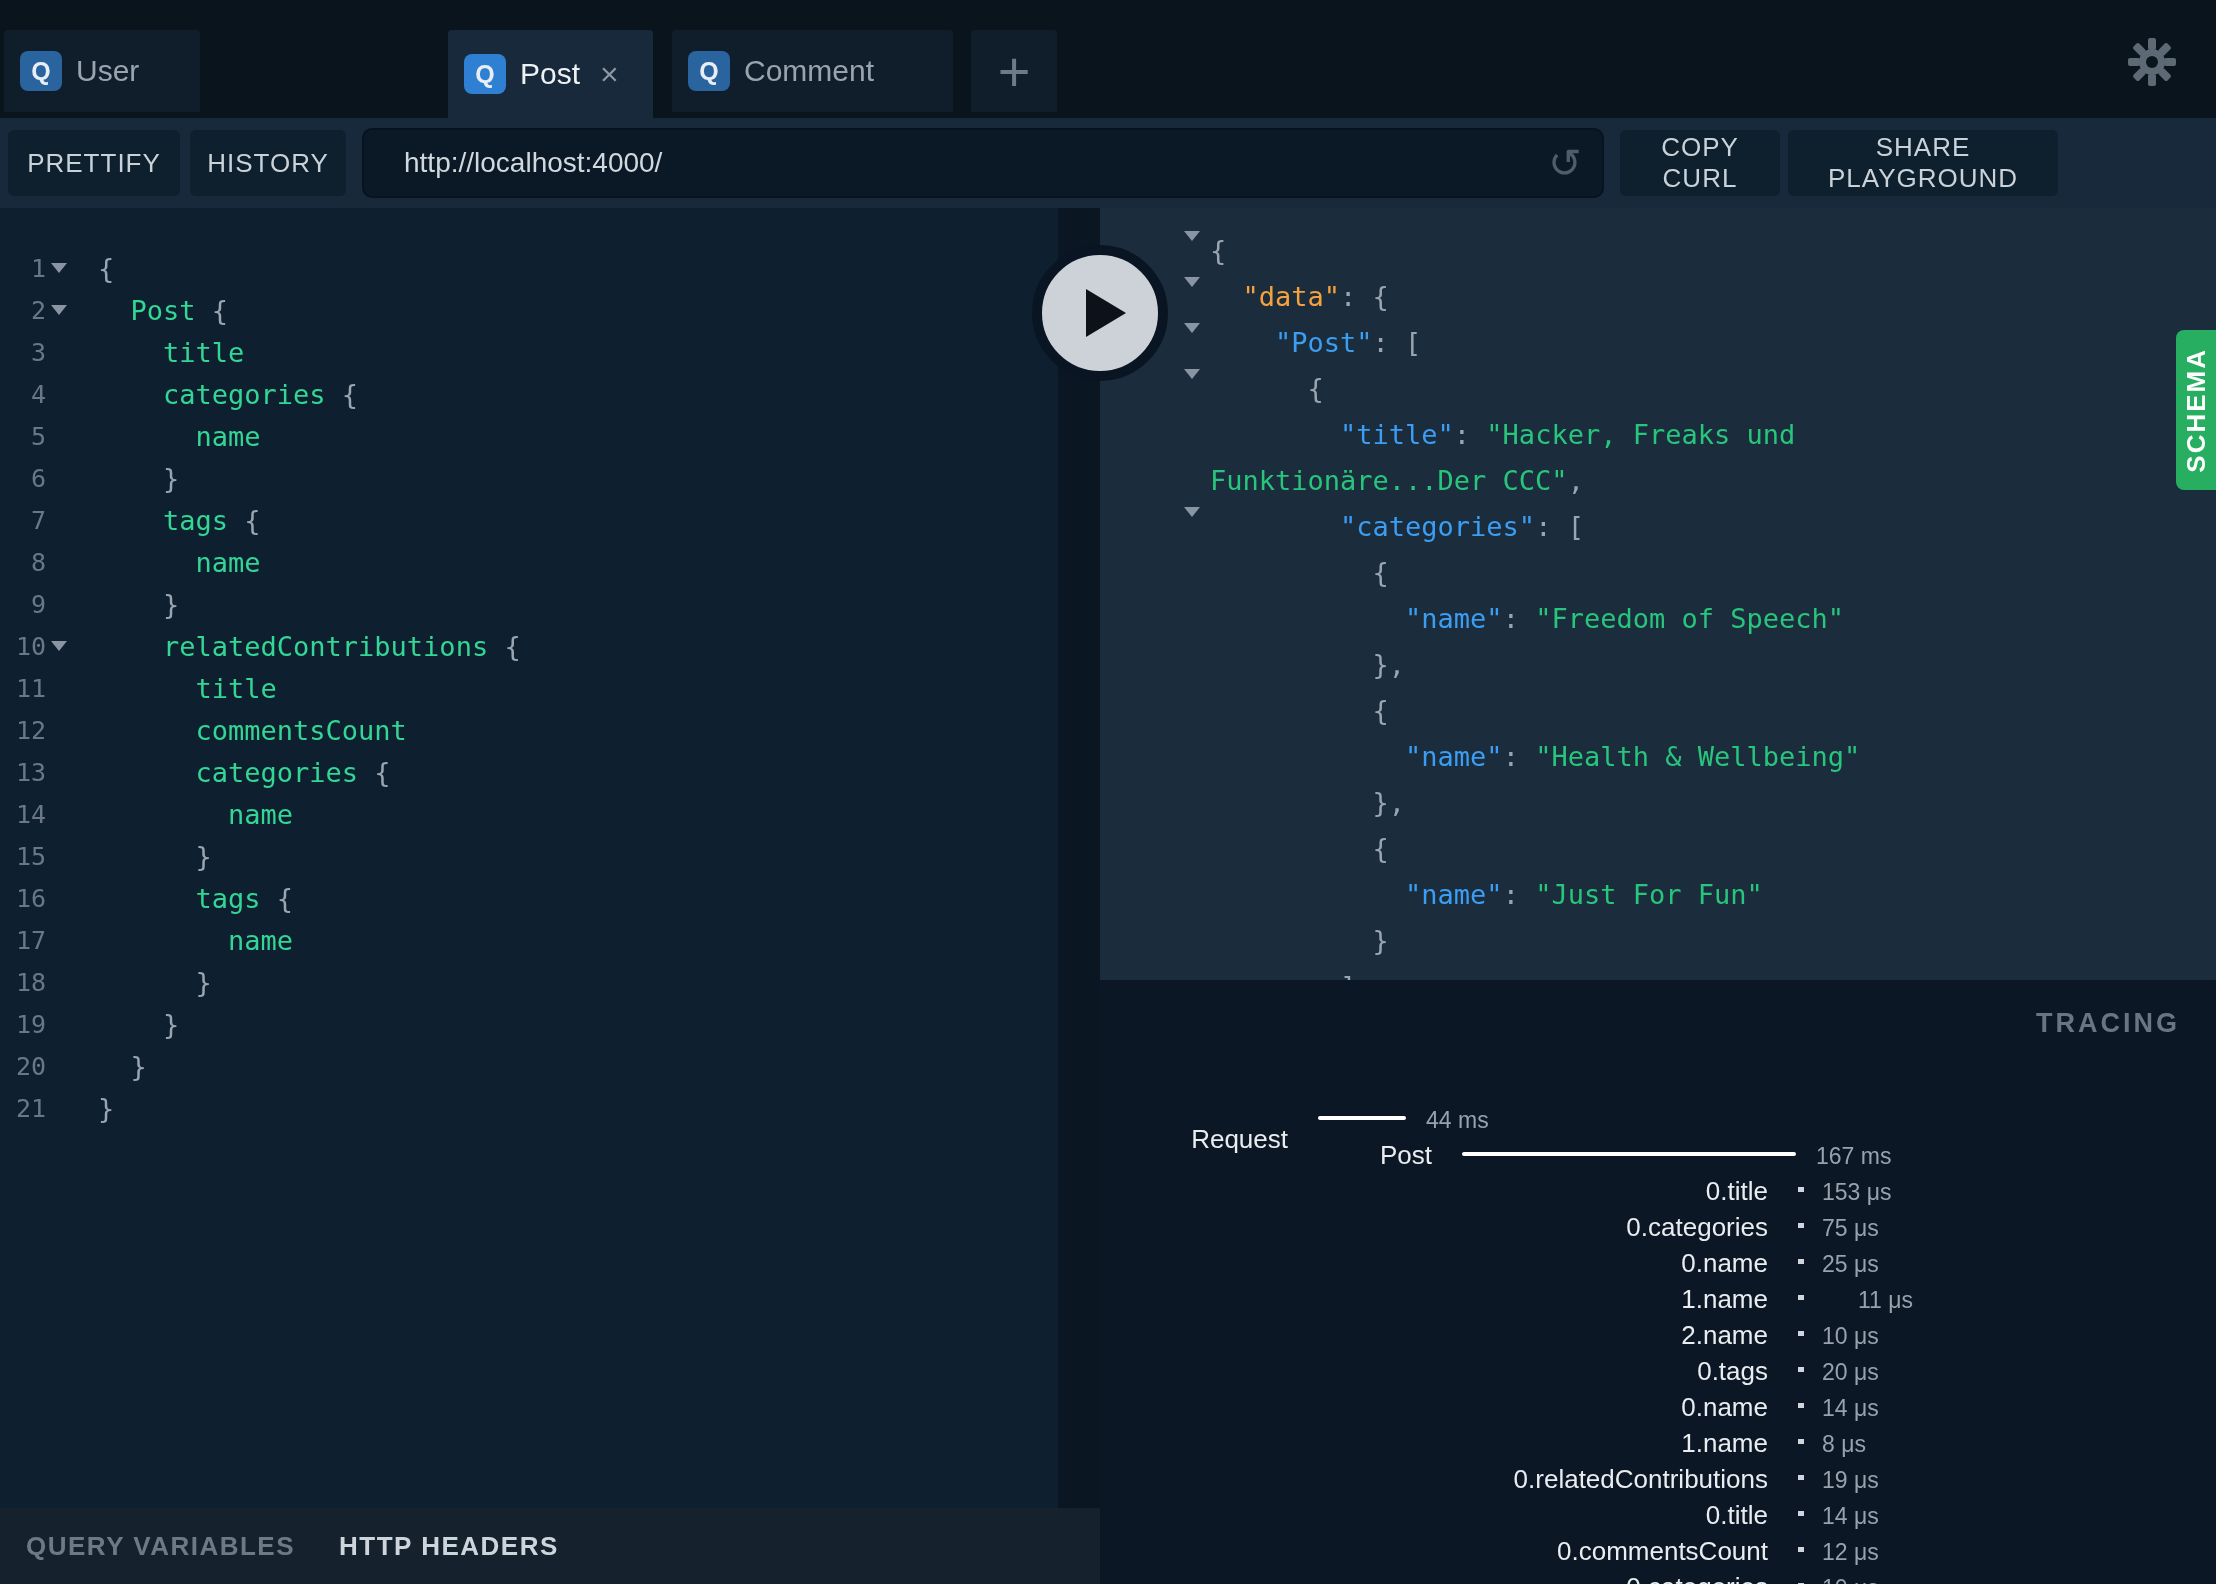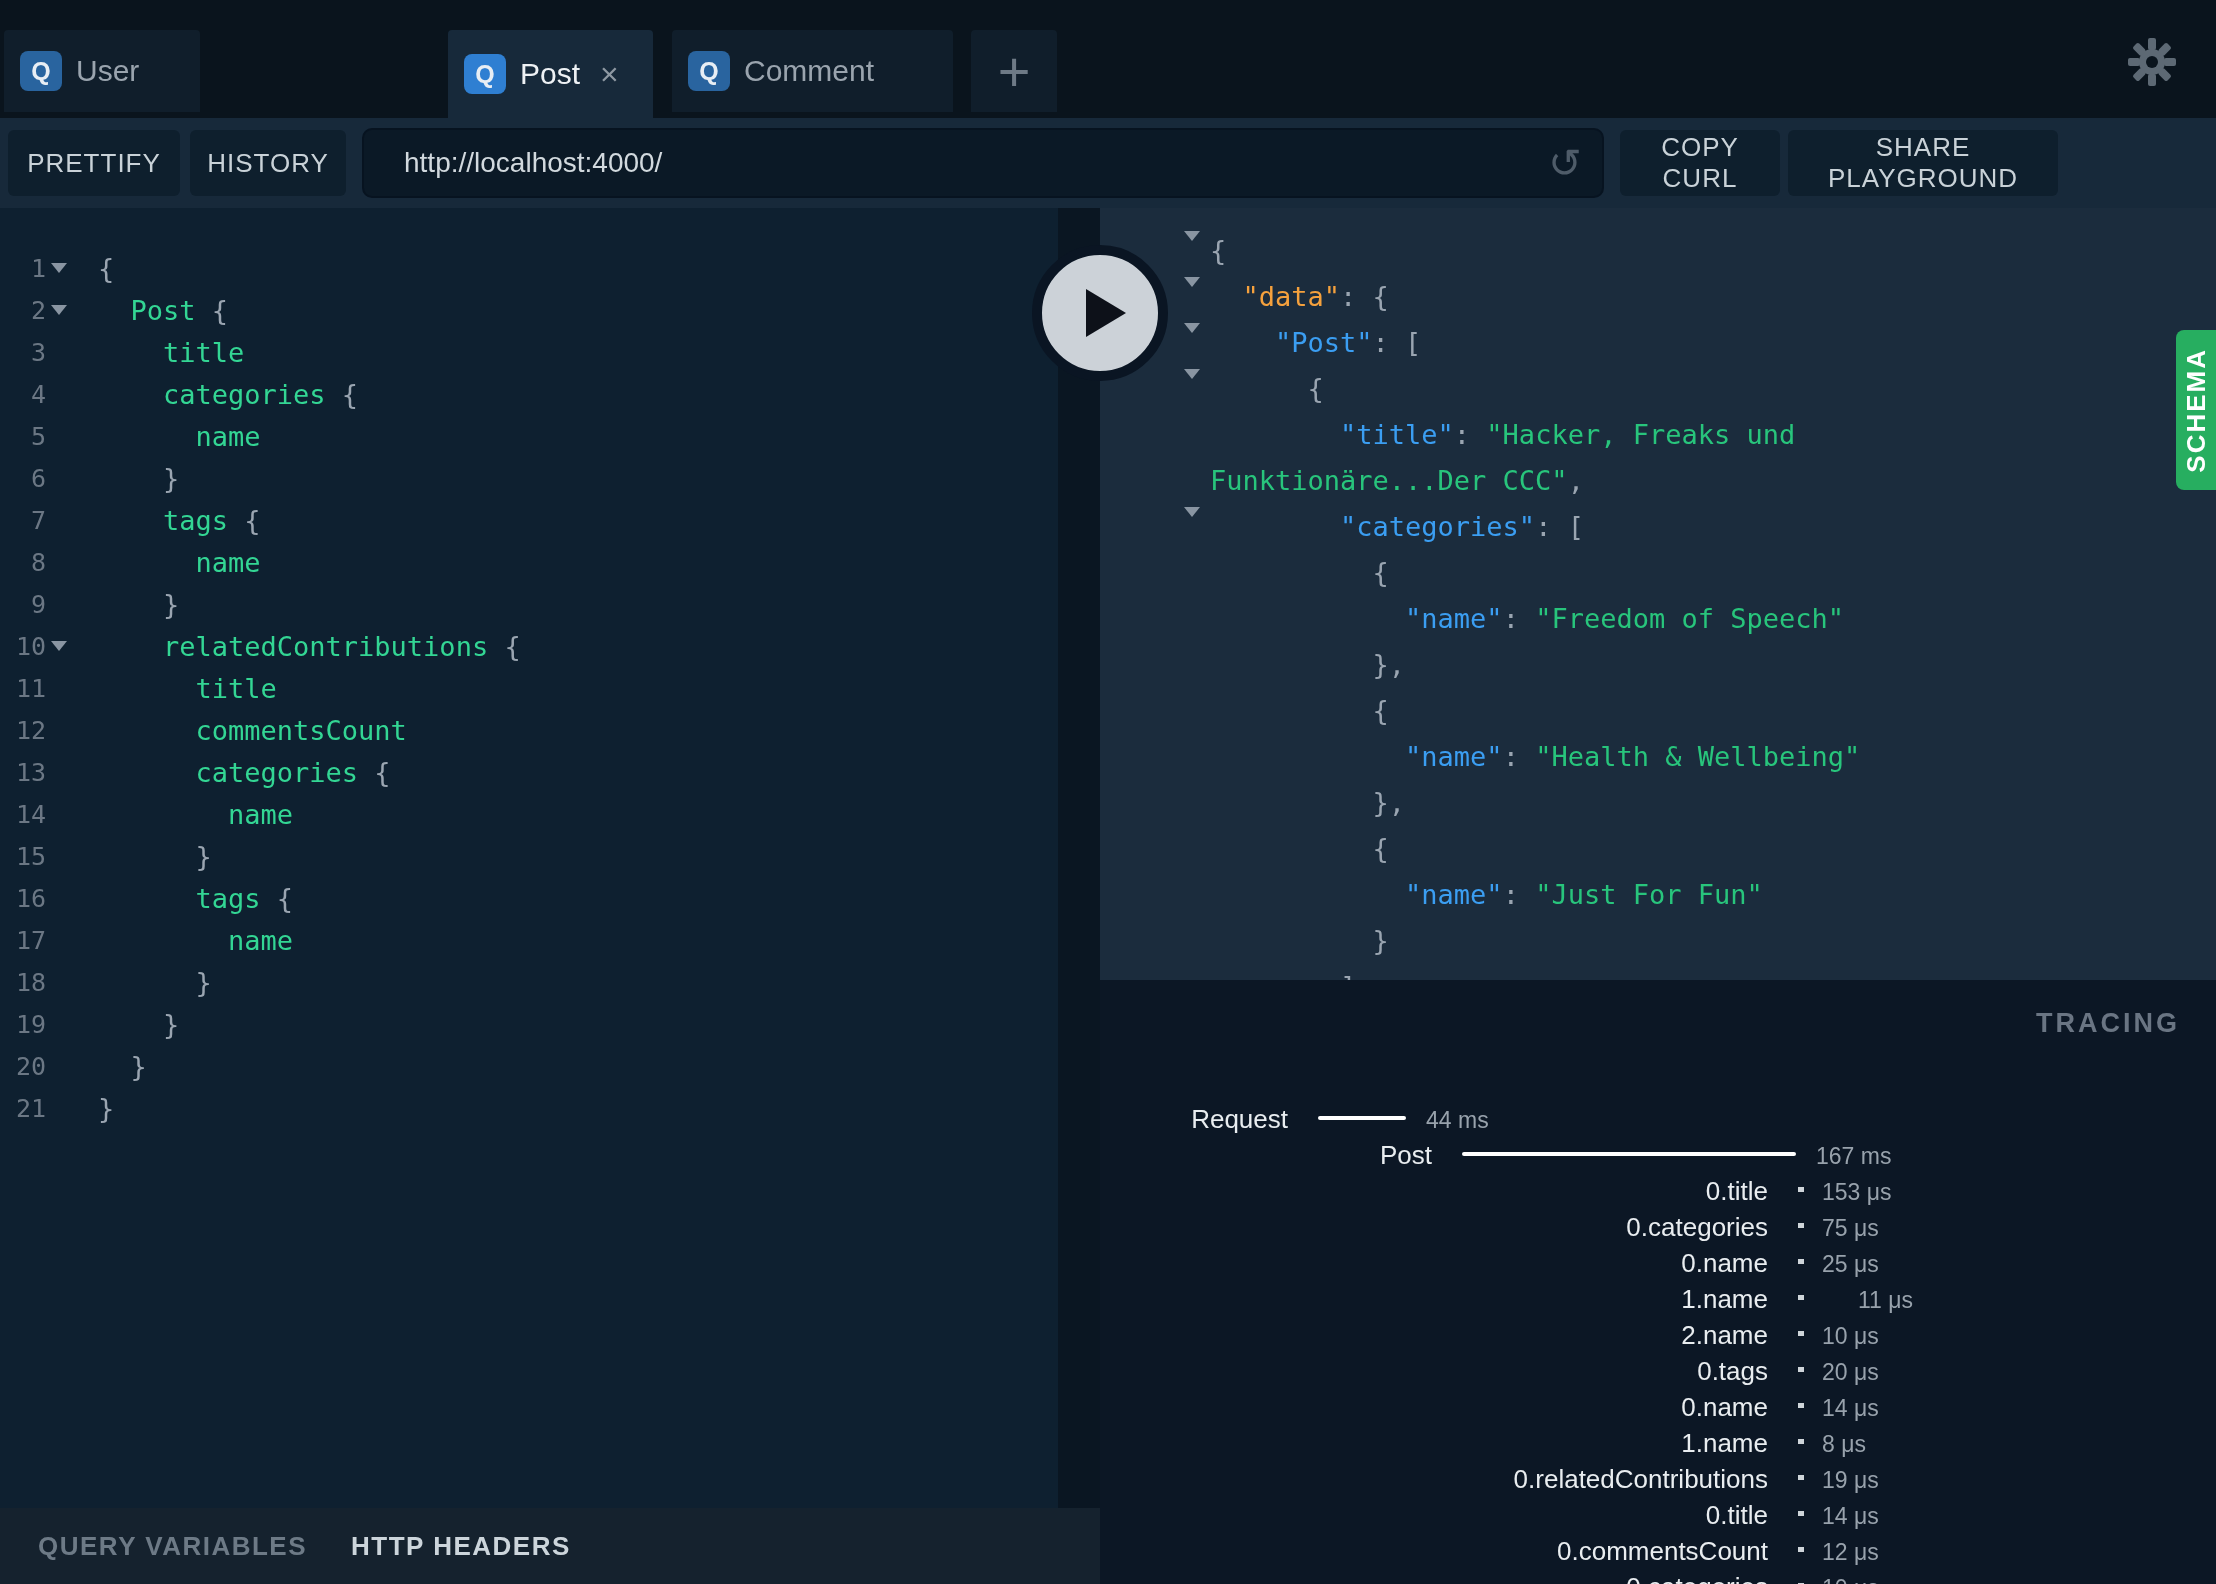--- a/index.html
+++ b/index.html
@@ -65,21 +65,21 @@
         border-left:40px solid #0d1119;}
 
   
   .schema{position:absolute;left:2176px;top:330px;width:40px;height:160px;background:#27ae60;
         border-radius:8px 0 0 8px;display:flex;align-items:center;justify-content:center;cursor:pointer;}
   .schema span{writing-mode:vertical-rl;transform:rotate(180deg);color:#ffffff;font-size:26px;
         font-weight:600;letter-spacing:2px;}
 
   
   .bottombar{position:absolute;left:0;top:1508px;width:1100px;height:76px;background:#15222e;
-        display:flex;align-items:center;padding-left:38px;box-sizing:border-box;gap:44px;}
+        display:flex;align-items:center;padding-left:26px;box-sizing:border-box;gap:44px;}
   .bb-qv{color:#6d7a86;font-size:26px;font-weight:600;letter-spacing:1.5px;cursor:pointer;}
   .bb-hh{color:#ccd5db;font-size:26px;font-weight:600;letter-spacing:1.5px;cursor:pointer;}
 
   
   .tracing{position:absolute;left:1100px;top:980px;width:1116px;height:720px;background:#0c1725;
         overflow:hidden;}
   .tr-title{position:absolute;right:36px;top:28px;color:#6a7583;font-size:27px;font-weight:bold;
         letter-spacing:3px;}
   .tr-row{position:absolute;left:0;width:1116px;height:36px;}
   .tr-label{position:absolute;top:4px;color:#e9edf0;font-size:26px;white-space:nowrap;}
@@ -329,21 +329,21 @@
   <div class="bottombar">
     <span class="bb-qv">QUERY VARIABLES</span>
     <span class="bb-hh">HTTP HEADERS</span>
   </div>
 
   <div class="tracing">
     <div class="tr-title">TRACING</div>
     <div id="tracing-rows">
         <div class="tr-row" style="top: 120px;">
           <div class="tr-bar" style="left: 218px; width: 88px;"></div>
-          <span class="tr-label" style="right: 928px;">Request</span>
+          <span class="tr-label" style="right: 928px; margin-top: 20px;">Request</span>
           <span class="tr-time" style="left: 326px;">44 ms</span>
         </div>
         <div class="tr-row" style="top: 156px;">
           <div class="tr-bar" style="left: 362px; width: 334px;"></div>
           <span class="tr-label" style="right: 784px;">Post</span>
           <span class="tr-time" style="left: 716px;">167 ms</span>
         </div>
         <div class="tr-row" style="top: 192px;">
           <div class="tr-tick" style="left: 698px;"></div>
           <span class="tr-label" style="right: 448px;">0.title</span>

